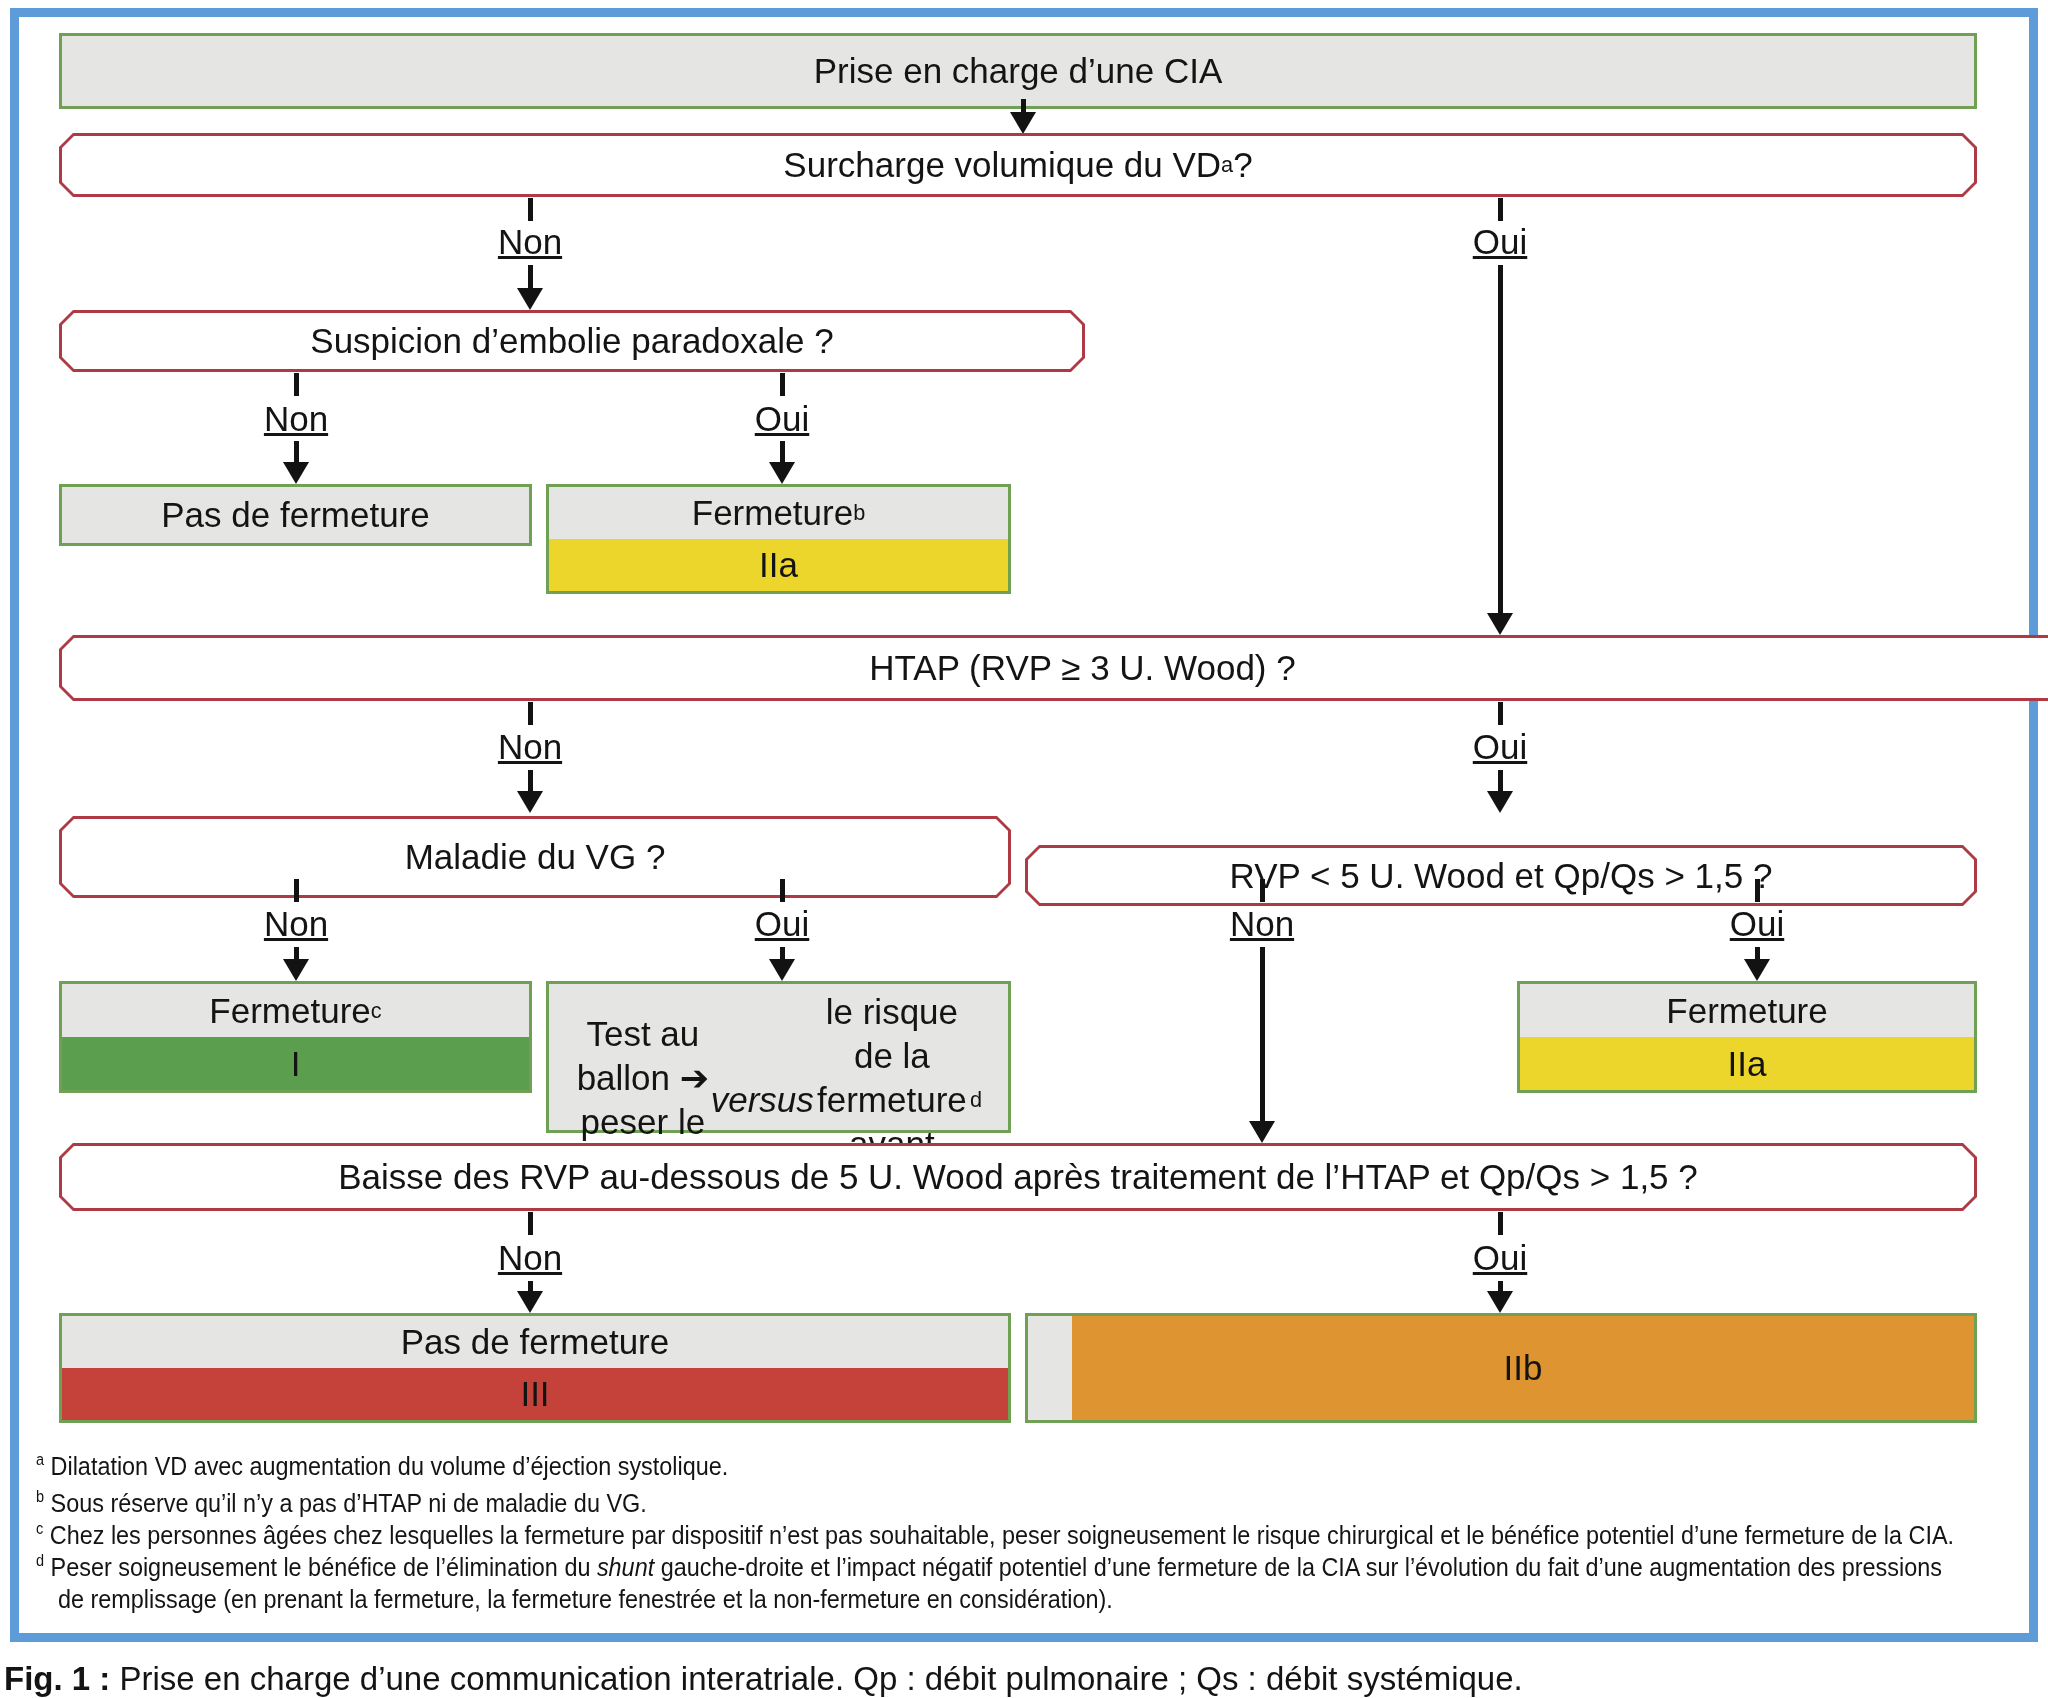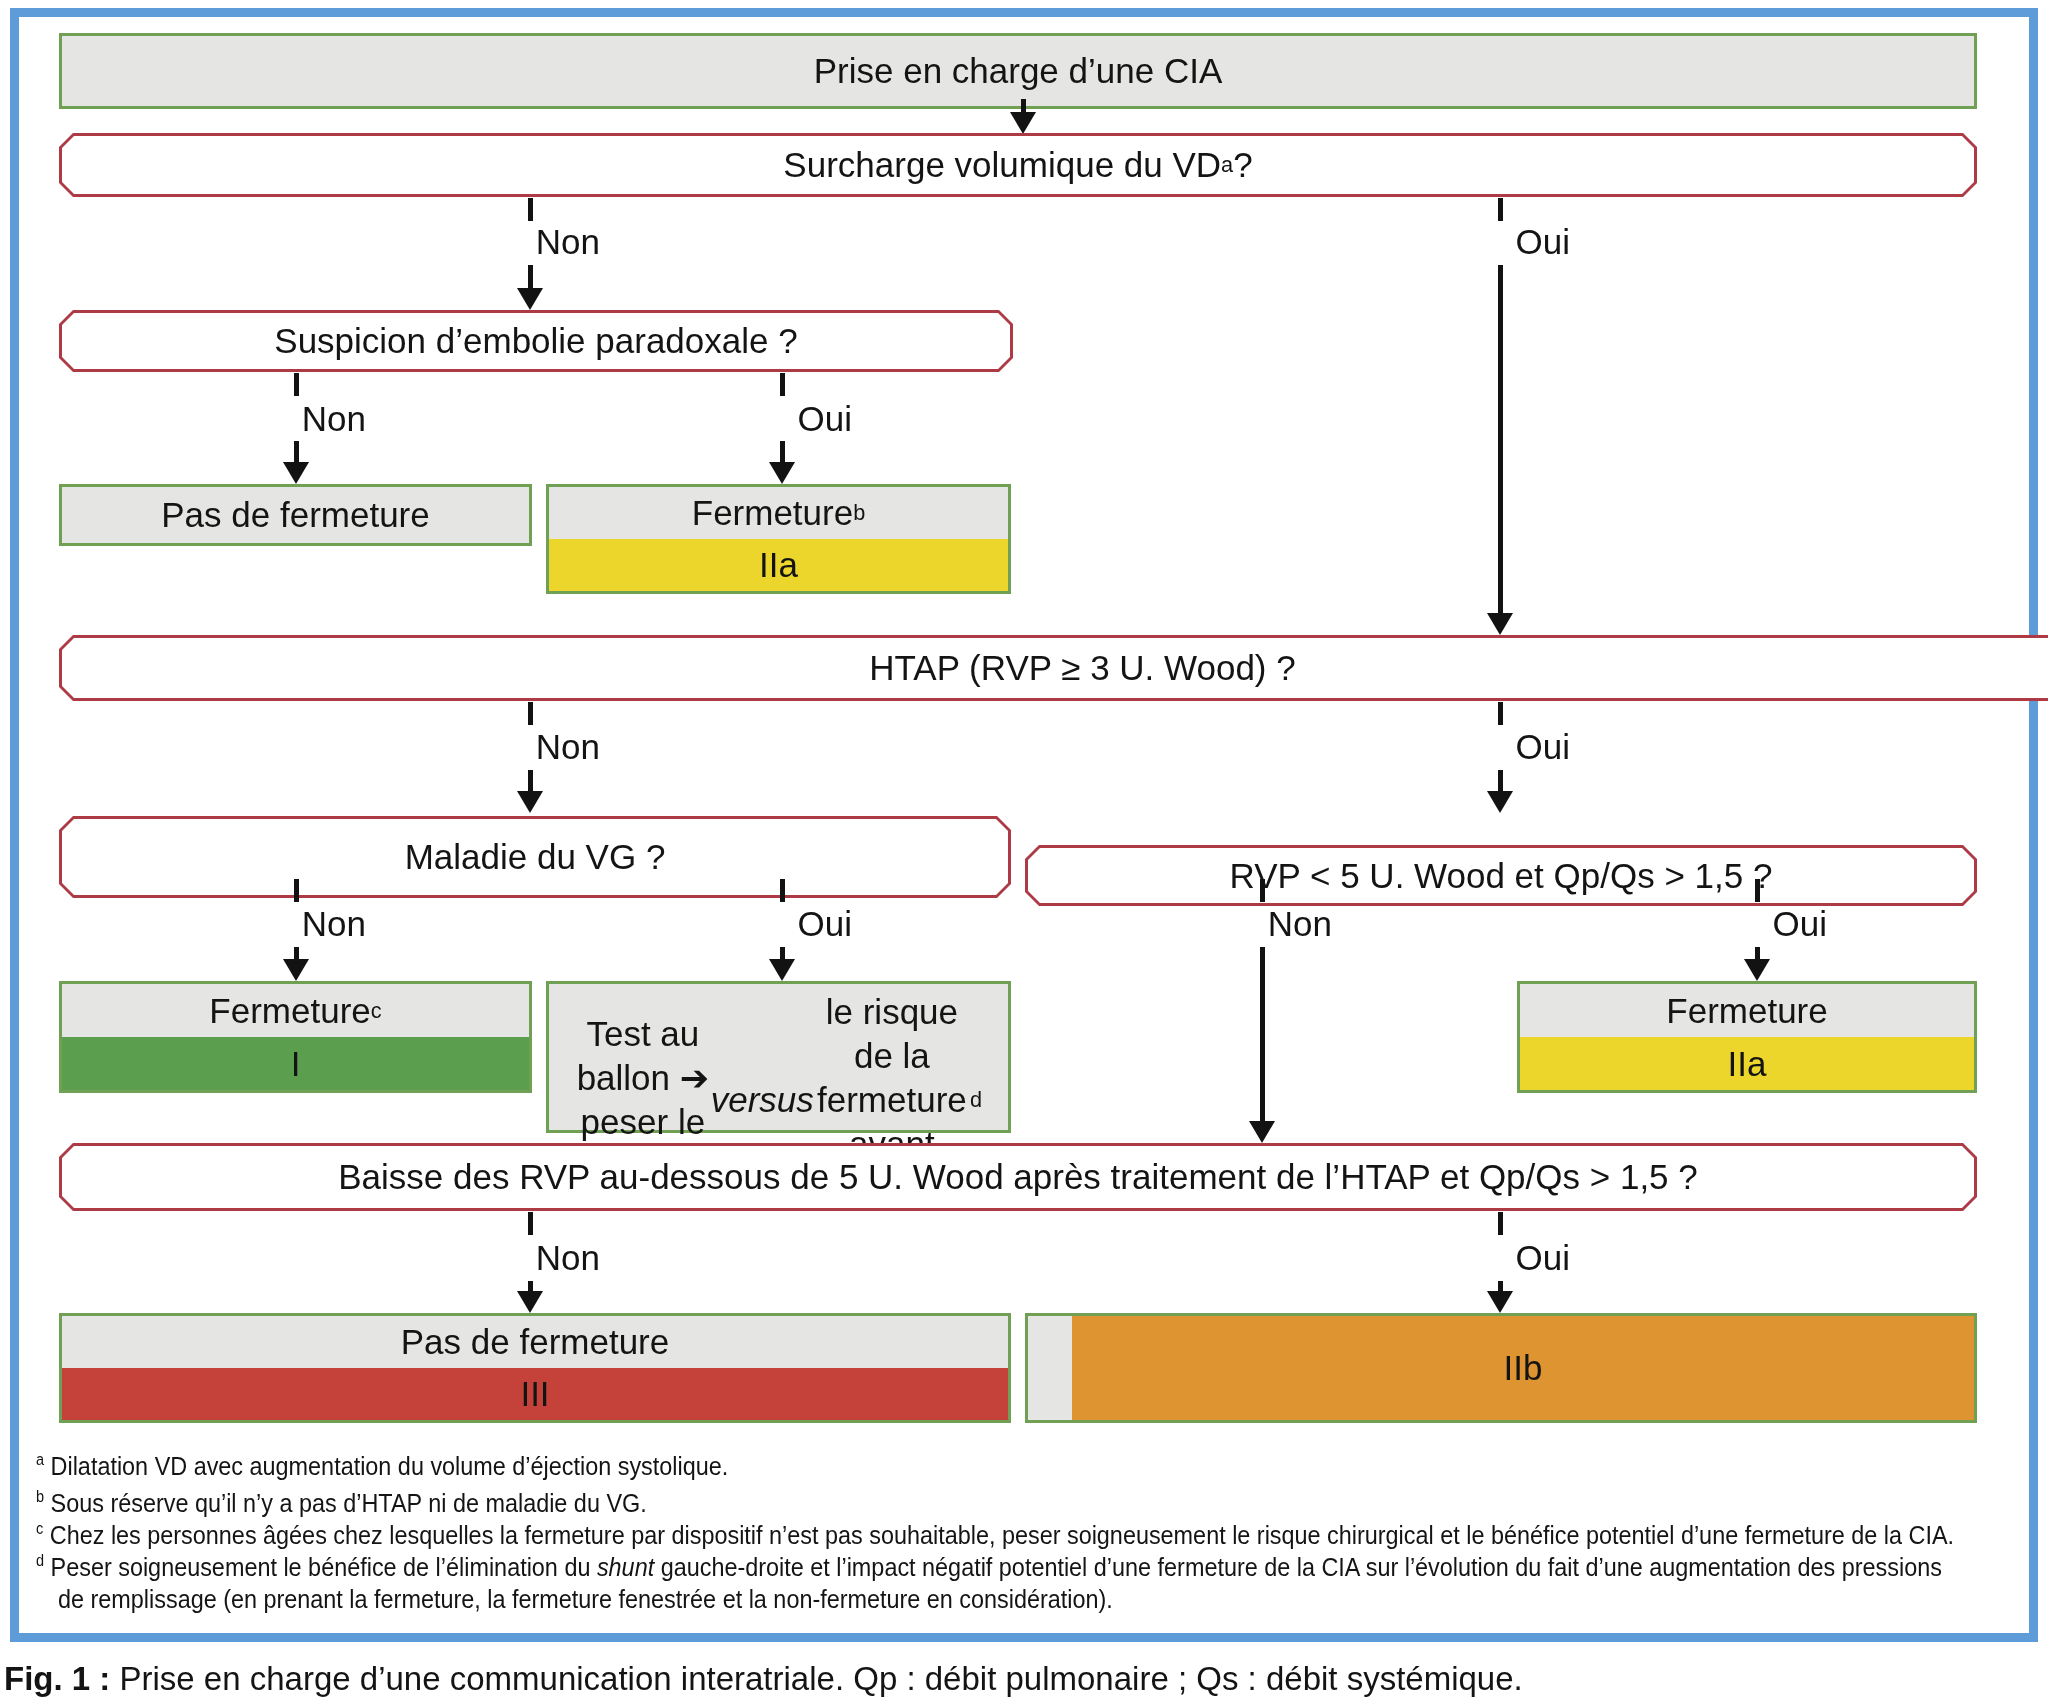--- a/index.html
+++ b/index.html
@@ -24,21 +24,21 @@
     clip-path:polygon(14px 0,calc(100% - 14px) 0,100% 14px,100% calc(100% - 14px),
       calc(100% - 14px) 100%,14px 100%,0 calc(100% - 14px),0 14px);}
   .dec-in{position:absolute;inset:3px;background:#fff;
     clip-path:polygon(12px 0,calc(100% - 12px) 0,100% 12px,100% calc(100% - 12px),
       calc(100% - 12px) 100%,12px 100%,0 calc(100% - 12px),0 12px);}
   .dec .boxlabel{position:absolute;inset:0;}
   
   .vline{position:absolute;width:5px;background:#121212;}
   .ahead{position:absolute;width:0;height:0;border-left:13px solid transparent;
          border-right:13px solid transparent;border-top:22px solid #121212;}
-  .blabel{position:absolute;width:140px;text-align:right;font-size:35px;line-height:38px;}
+  .blabel{position:absolute;width:140px;text-align:center;font-size:35px;line-height:38px;text-decoration:underline;}
   
   .fn{position:absolute;font-size:26px;white-space:nowrap;
       transform:scaleX(0.9);transform-origin:0 0;}
   .fn sup{font-size:65%;}
   .caption{position:absolute;left:4px;top:1660px;font-size:33px;white-space:nowrap;}
   sup{line-height:0;}
 </style>
 </head>
 <body>
 
@@ -66,21 +66,21 @@
   <div class="vline" style="left:528px;top:198px;height:23px"></div>
   <div class="blabel" style="left:460px;top:223px">Non</div>
   <div class="vline" style="left:528px;top:265px;height:23px"></div>
   <div class="ahead" style="left:517px;top:288px"></div>
 
   <div class="vline" style="left:1498px;top:198px;height:23px"></div>
   <div class="blabel" style="left:1430px;top:223px">Oui</div>
   <div class="vline" style="left:1498px;top:265px;height:348px"></div>
   <div class="ahead" style="left:1487px;top:613px"></div>
 
-  <div class="dec" style="left:59px;top:310px;width:954px;height:62px">
+  <div class="dec" style="left:59px;top:310px;width:1026px;height:62px">
     <div class="dec-bg"></div>
     <div class="dec-in"></div>
     <div class="boxlabel">Suspicion d’embolie paradoxale ?</div>
   </div>
 
   <div class="vline" style="left:294px;top:373px;height:23px"></div>
   <div class="blabel" style="left:226px;top:400px">Non</div>
   <div class="vline" style="left:294px;top:441px;height:21px"></div>
   <div class="ahead" style="left:283px;top:462px"></div>
 

